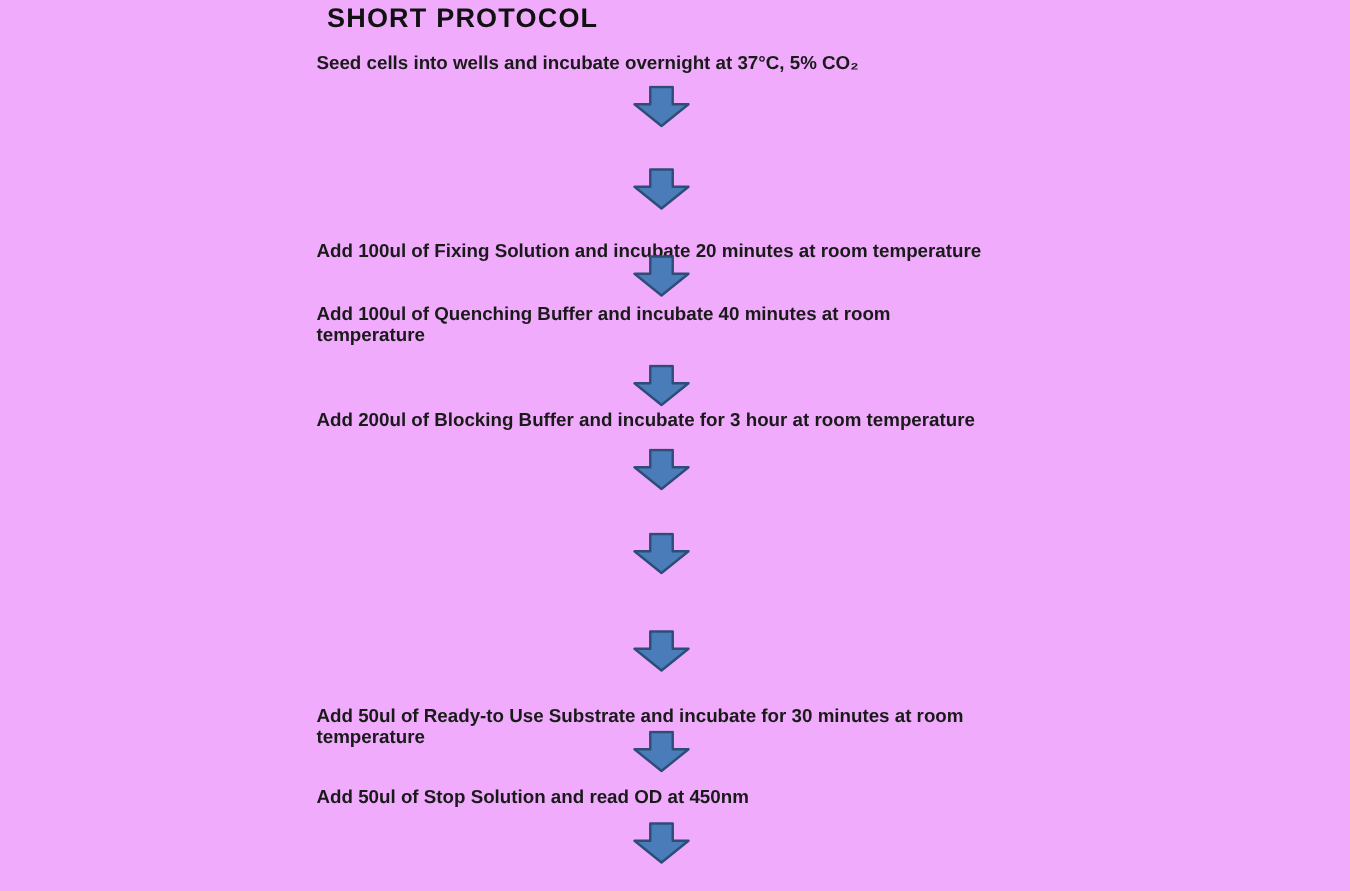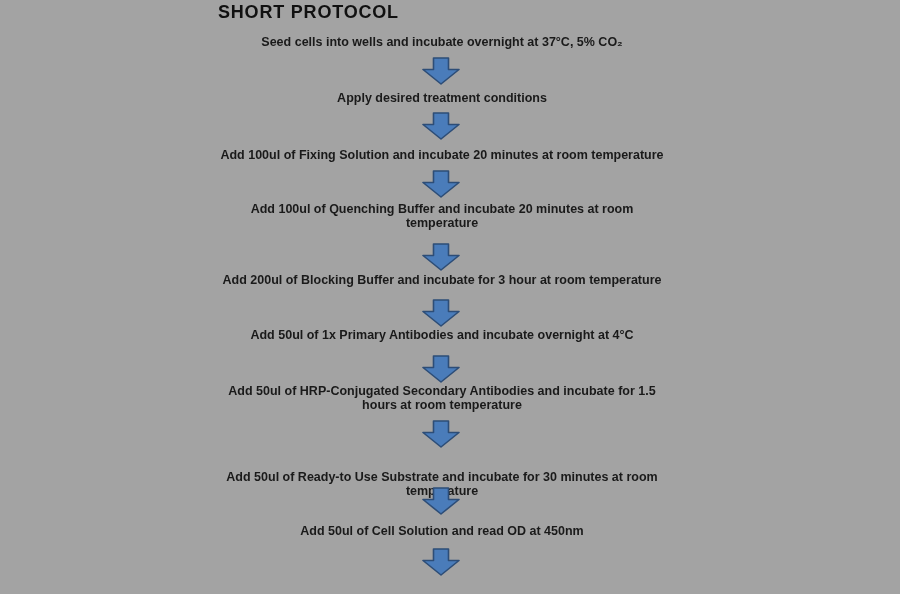--- a/index.html
+++ b/index.html
@@ -1,39 +1,38 @@
 <!DOCTYPE html>
 <html><head>
 <meta charset="utf-8">
 <style>
   * { margin: 0; padding: 0; box-sizing: border-box; }
   html, body { background: #ffffff; }
   .canvas {
     position: relative;
     width: 900px;
     height: 594px;
-    background: #a3a3a3;
+    background: #f0abfc;
     overflow: hidden;
     font-family: "Liberation Sans", "DejaVu Sans", sans-serif;
   }
   .title {
     position: absolute;
     left: 218px;
     top: 2px;
     font-size: 18px;
     font-weight: bold;
     letter-spacing: 0.8px;
     color: #111111;
     white-space: pre;
   }
   .step {
     position: absolute;
     left: 211px;
     width: 462px;
-    text-align: center;
     font-size: 12.5px;
     line-height: 14px;
     font-weight: bold;
     color: #1a1a1a;
     white-space: pre;
   }
   .arrow {
     position: absolute;
     left: 422px;
     width: 38px;
@@ -49,80 +48,76 @@
   <div class="title">SHORT PROTOCOL</div>
 
   <div class="step" style="top:35px">Seed cells into wells and incubate overnight at 37°C, 5% CO₂</div>
 
   <div class="arrow" style="top:57px">
     <svg width="38" height="28" viewBox="0 0 38 28">
         <path d="M11.5 1 L26.5 1 L26.5 12.5 L37 12.5 L19 27 L1 12.5 L11.5 12.5 Z" fill="#4a7cba" stroke="#2d4d77" stroke-width="1.6" stroke-linejoin="round"></path>
       </svg>
   </div>
 
-  <div class="step" style="top:91px">Apply desired treatment conditions</div>
 
   <div class="arrow" style="top:112px">
     <svg width="38" height="28" viewBox="0 0 38 28">
         <path d="M11.5 1 L26.5 1 L26.5 12.5 L37 12.5 L19 27 L1 12.5 L11.5 12.5 Z" fill="#4a7cba" stroke="#2d4d77" stroke-width="1.6" stroke-linejoin="round"></path>
       </svg>
   </div>
 
-  <div class="step" style="top:148px">Add 100ul of Fixing Solution and incubate 20 minutes at room temperature</div>
+  <div class="step" style="top:160px">Add 100ul of Fixing Solution and incubate 20 minutes at room temperature</div>
 
   <div class="arrow" style="top:170px">
     <svg width="38" height="28" viewBox="0 0 38 28">
         <path d="M11.5 1 L26.5 1 L26.5 12.5 L37 12.5 L19 27 L1 12.5 L11.5 12.5 Z" fill="#4a7cba" stroke="#2d4d77" stroke-width="1.6" stroke-linejoin="round"></path>
       </svg>
   </div>
 
-  <div class="step" style="top:202px">Add 100ul of Quenching Buffer and incubate 20 minutes at room
+  <div class="step" style="top:202px">Add 100ul of Quenching Buffer and incubate 40 minutes at room
 temperature</div>
 
   <div class="arrow" style="top:243px">
     <svg width="38" height="28" viewBox="0 0 38 28">
         <path d="M11.5 1 L26.5 1 L26.5 12.5 L37 12.5 L19 27 L1 12.5 L11.5 12.5 Z" fill="#4a7cba" stroke="#2d4d77" stroke-width="1.6" stroke-linejoin="round"></path>
       </svg>
   </div>
 
   <div class="step" style="top:273px">Add 200ul of Blocking Buffer and incubate for 3 hour at room temperature</div>
 
   <div class="arrow" style="top:299px">
     <svg width="38" height="28" viewBox="0 0 38 28">
         <path d="M11.5 1 L26.5 1 L26.5 12.5 L37 12.5 L19 27 L1 12.5 L11.5 12.5 Z" fill="#4a7cba" stroke="#2d4d77" stroke-width="1.6" stroke-linejoin="round"></path>
       </svg>
   </div>
 
-  <div class="step" style="top:328px">Add 50ul of 1x Primary Antibodies and incubate overnight at 4°C</div>
 
   <div class="arrow" style="top:355px">
     <svg width="38" height="28" viewBox="0 0 38 28">
         <path d="M11.5 1 L26.5 1 L26.5 12.5 L37 12.5 L19 27 L1 12.5 L11.5 12.5 Z" fill="#4a7cba" stroke="#2d4d77" stroke-width="1.6" stroke-linejoin="round"></path>
       </svg>
   </div>
 
-  <div class="step" style="top:384px">Add 50ul of HRP-Conjugated Secondary Antibodies and incubate for 1.5
-hours at room temperature</div>
 
   <div class="arrow" style="top:420px">
     <svg width="38" height="28" viewBox="0 0 38 28">
         <path d="M11.5 1 L26.5 1 L26.5 12.5 L37 12.5 L19 27 L1 12.5 L11.5 12.5 Z" fill="#4a7cba" stroke="#2d4d77" stroke-width="1.6" stroke-linejoin="round"></path>
       </svg>
   </div>
 
   <div class="step" style="top:470px">Add 50ul of Ready-to Use Substrate and incubate for 30 minutes at room
 temperature</div>
 
   <div class="arrow" style="top:487px">
     <svg width="38" height="28" viewBox="0 0 38 28">
         <path d="M11.5 1 L26.5 1 L26.5 12.5 L37 12.5 L19 27 L1 12.5 L11.5 12.5 Z" fill="#4a7cba" stroke="#2d4d77" stroke-width="1.6" stroke-linejoin="round"></path>
       </svg>
   </div>
 
-  <div class="step" style="top:524px">Add 50ul of Cell Solution and read OD at 450nm</div>
+  <div class="step" style="top:524px">Add 50ul of Stop Solution and read OD at 450nm</div>
 
   <div class="arrow" style="top:548px">
     <svg width="38" height="28" viewBox="0 0 38 28">
         <path d="M11.5 1 L26.5 1 L26.5 12.5 L37 12.5 L19 27 L1 12.5 L11.5 12.5 Z" fill="#4a7cba" stroke="#2d4d77" stroke-width="1.6" stroke-linejoin="round"></path>
       </svg>
   </div>
 
 
 </div>
 

